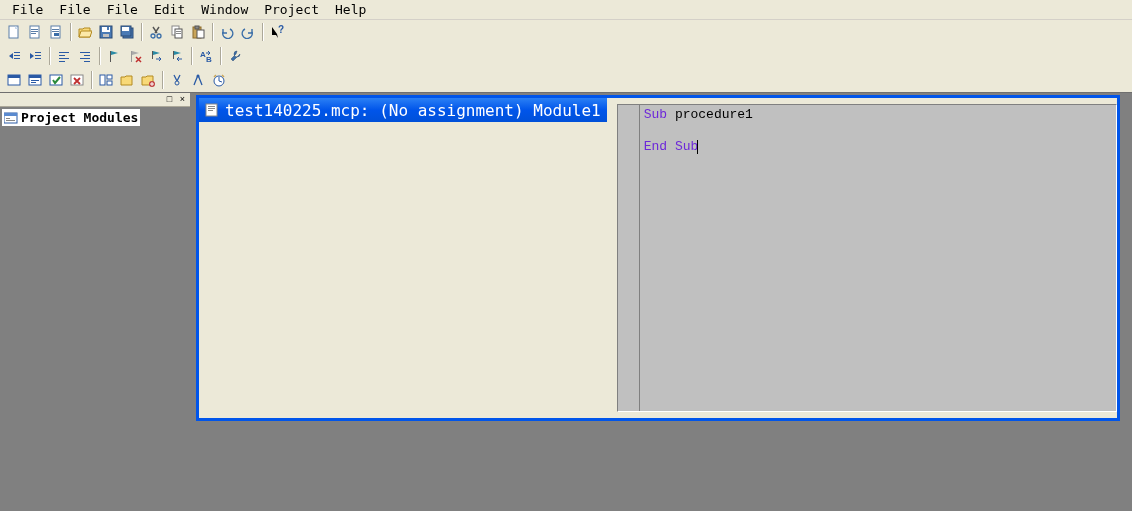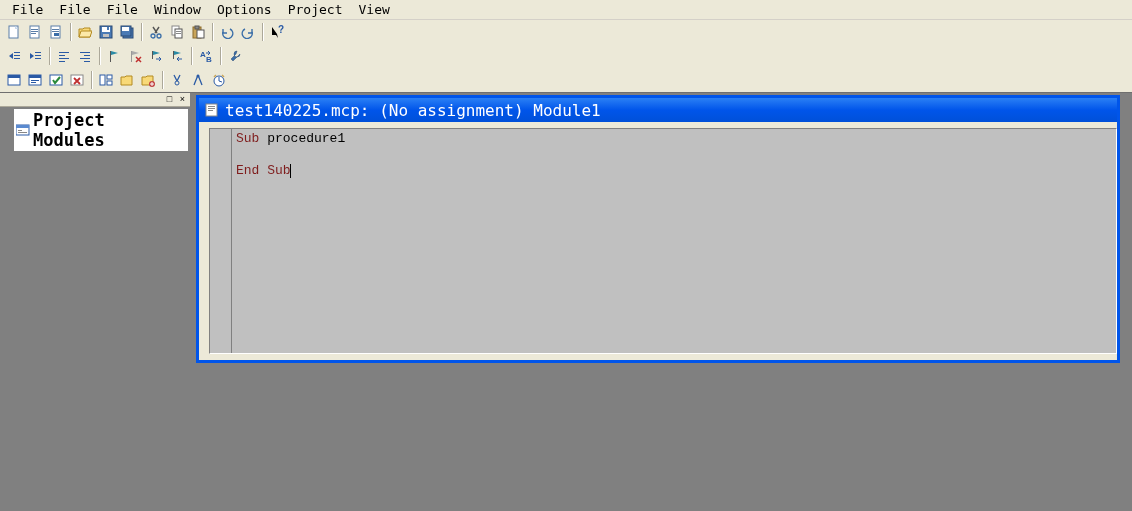--- a/index.html
+++ b/index.html
@@ -98,47 +98,46 @@
   flex: 1;
   padding: 2px;
 }
 .proj-node {
   background: #fff;
   display: inline-flex;
   align-items: center;
   padding: 1px 2px;
   gap: 3px;
   font-family: "SimSun", monospace;
-  font-size: 17px;
+  font-size: 13px;
   font-weight: bold;
-  margin-left: 12px;
 }
 .proj-icon {
   width: 14px;
   height: 12px;
   display: inline-flex;
 }
 
 
 .mdi {
   flex: 1;
   background: #808080;
   position: relative;
   border-top: 1px solid #6f6f6f;
 }
 .doc-window {
   position: absolute;
   left: 6px;
   top: 2px;
   right: 12px;
-  height: 268px;
+  height: 326px;
   background: #ece9d8;
   border: 3px solid #0055ea;
   display: flex;
-  flex-direction: column;
+  flex-direction: row;
 }
 .doc-titlebar {
   height: 24px;
   background: linear-gradient(to bottom, #2a80f5, #0055ea 50%, #0050d8);
   display: flex;
   align-items: center;
   padding: 0 6px;
   color: #fff;
   font-family: "SimSun", monospace;
   font-size: 16px;
@@ -166,43 +165,43 @@
 .code-area {
   flex: 1;
   background: #c0c0c0;
   font-family: "Courier New", monospace;
   font-size: 13px;
   padding: 2px 4px;
   line-height: 16px;
   white-space: pre;
   position: relative;
 }
-.kw { color: #7f1d1d; }
+.kw { color: #6d28d9; }
 .cursor {
   display: inline-block;
   width: 1px;
   height: 14px;
   background: #000;
   vertical-align: text-bottom;
   margin-left: -1px;
 }
 
 svg { display: block; }
 </style>
 </head>
 <body>
 
 <div class="menubar">
   <div class="menu-item">File</div>
   <div class="menu-item">File</div>
   <div class="menu-item">File</div>
+  <div class="menu-item">Edit</div>
   <div class="menu-item">Window</div>
-  <div class="menu-item">Options</div>
   <div class="menu-item">Project</div>
-  <div class="menu-item">View</div>
+  <div class="menu-item">Help</div>
 </div>
 
 <div class="toolbar">
   <div class="tbtn">
       <svg width="14" height="14">
         <rect x="2" y="1" width="9" height="12" fill="#fff" stroke="#5a7ea8"></rect>
         <path d="M8 1 L11 4 L8 4 Z" fill="#c7d8ec"></path>
       </svg>
     </div>
   <div class="tbtn">

